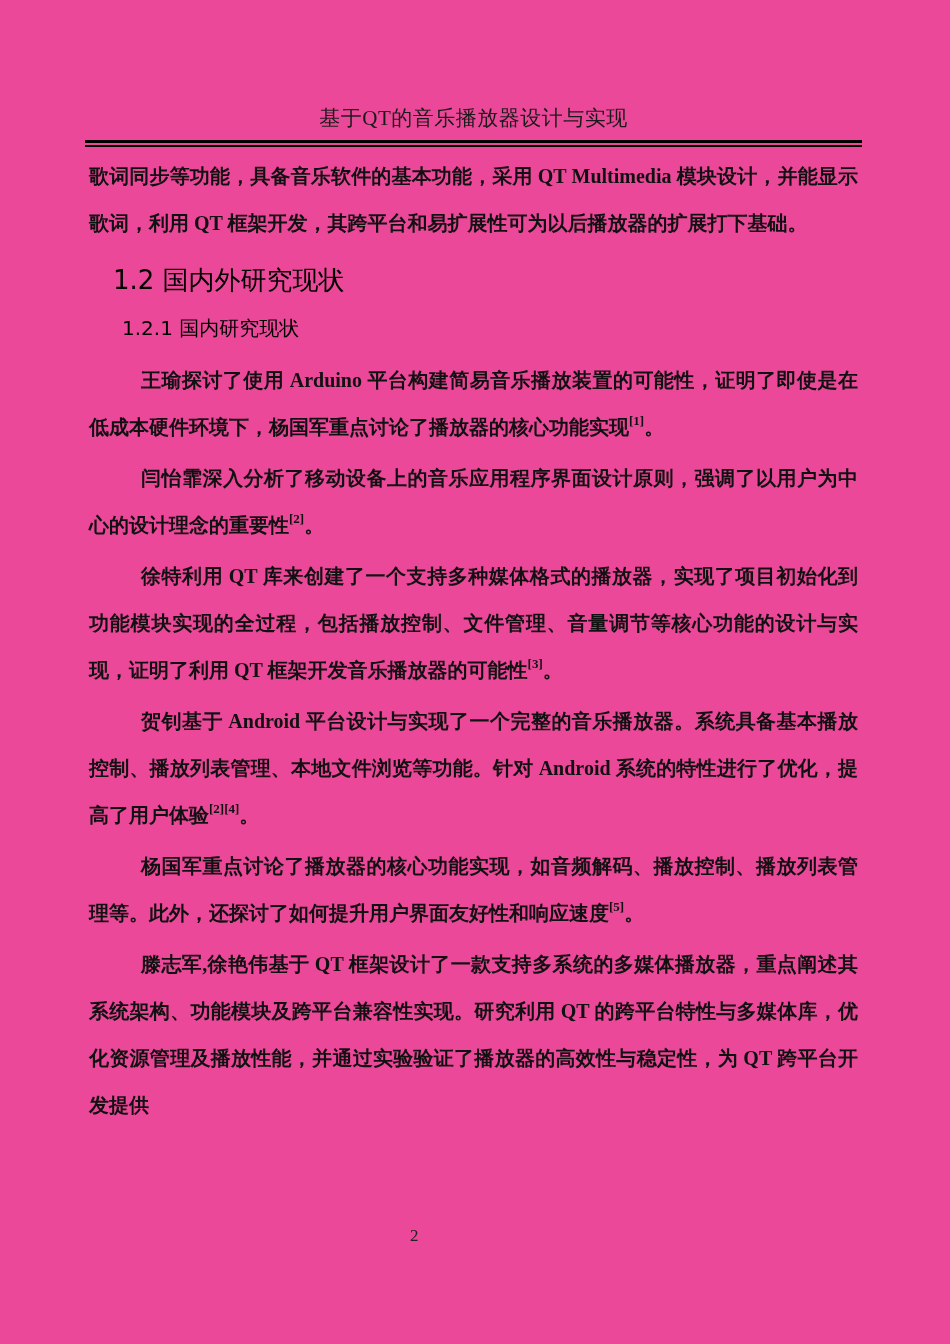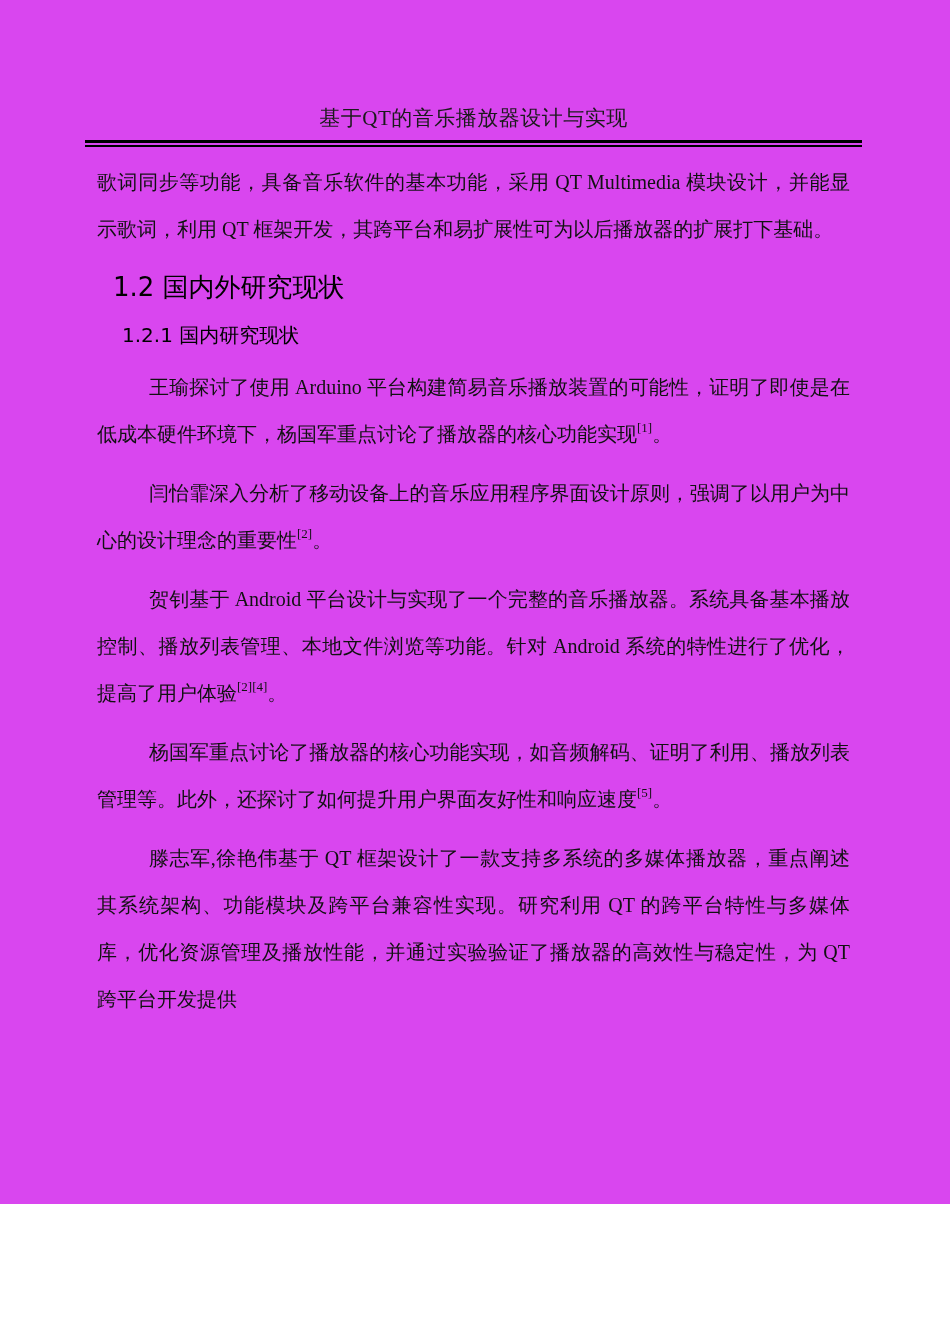--- a/index.html
+++ b/index.html
@@ -3,22 +3,22 @@
 <meta charset="utf-8">
 <style>
   html, body {
     margin: 0;
     padding: 0;
     background: #ffffff;
   }
   .page {
     position: relative;
     width: 950px;
-    height: 1204px;
-    background: #d946ef;
+    height: 1344px;
+    background: #ec4899;
     color: #000000;
     overflow: hidden;
     font-family: "Liberation Serif", "DejaVu Serif", serif;
   }
   .running-header {
     margin: 103px 88px 0 85px;
   }
   .running-header .title {
     text-align: center;
     font-size: 21px;
@@ -34,23 +34,24 @@
     box-sizing: border-box;
   }
   .content {
     margin: 6px 88px 0 85px; 
     font-size: 20px;
     line-height: 47px;
     text-align: justify;
     color: #111;
   }
   .content p {
-    margin: 12px;
+    margin: 4px;
     padding: 0;
     text-indent: 52px;
+    font-weight: bold;
   }
   .content p.no-indent {
     text-indent: 0;
   }
   .content sup {
     font-size: 13px;
     line-height: 0;
     vertical-align: 9px;
     letter-spacing: 0;
   }
@@ -96,24 +97,25 @@
     <p class="no-indent"><span>歌词同步等功能，具备音乐软件的基本功能，采用 QT Multimedia 模块设计，并能显示歌词，利用 QT 框架开发，其跨平台和易扩展性可为以后播放器的扩展打下基础。</span></p>
 
     <h2 class="section-heading">1.2 国内外研究现状</h2>
 
     <h3 class="subsection-heading">1.2.1 国内研究现状</h3>
 
     <p><span>王瑜探讨了使用 Arduino 平台构建简易音乐播放装置的可能性，证明了即使是在低成本硬件环境下，杨国军重点讨论了播放器的核心功能实现</span><sup>[1]</sup><span>。</span></p>
 
     <p><span>闫怡霏深入分析了移动设备上的音乐应用程序界面设计原则，强调了以用户为中心的设计理念的重要性</span><sup>[2]</sup><span>。</span></p>
 
+    <p><span>徐特利用 QT 库来创建了一个支持多种媒体格式的播放器，实现了项目初始化到功能模块实现的全过程，包括播放控制、文件管理、音量调节等核心功能的设计与实现，证明了利用 QT 框架开发音乐播放器的可能性</span><sup>[3]</sup><span>。</span></p>
 
     <p><span>贺钊基于 Android 平台设计与实现了一个完整的音乐播放器。系统具备基本播放控制、播放列表管理、本地文件浏览等功能。针对 Android 系统的特性进行了优化，提高了用户体验</span><sup>[2][4]</sup><span>。</span></p>
 
-    <p><span>杨国军重点讨论了播放器的核心功能实现，如音频解码、证明了利用、播放列表管理等。此外，还探讨了如何提升用户界面友好性和响应速度</span><sup>[5]</sup><span>。</span></p>
+    <p><span>杨国军重点讨论了播放器的核心功能实现，如音频解码、播放控制、播放列表管理等。此外，还探讨了如何提升用户界面友好性和响应速度</span><sup>[5]</sup><span>。</span></p>
 
 
 
 
     <p><span>滕志军,徐艳伟基于 QT 框架设计了一款支持多系统的多媒体播放器，重点阐述其系统架构、功能模块及跨平台兼容性实现。研究利用 QT 的跨平台特性与多媒体库，优化资源管理及播放性能，并通过实验验证了播放器的高效性与稳定性，为 QT 跨平台开发提供</span></p>
 
   </div>
 
   <div class="page-number">2</div>
 

